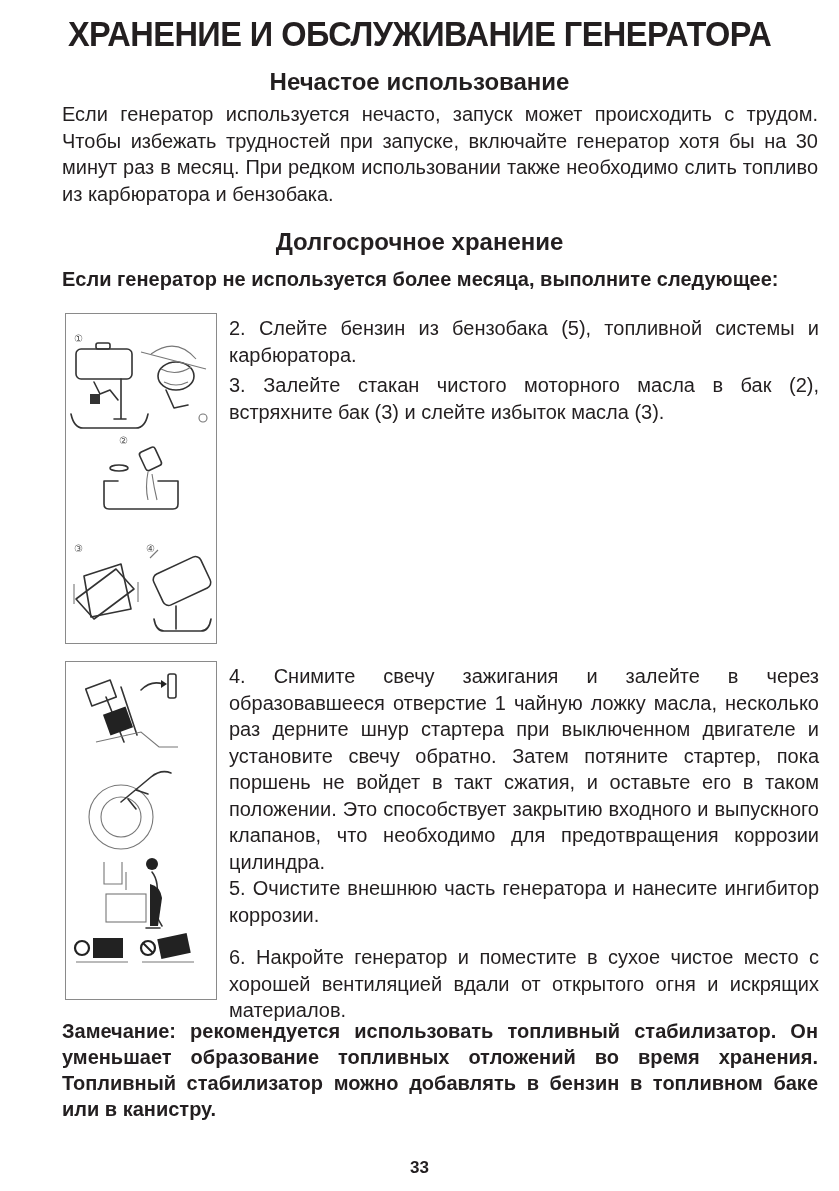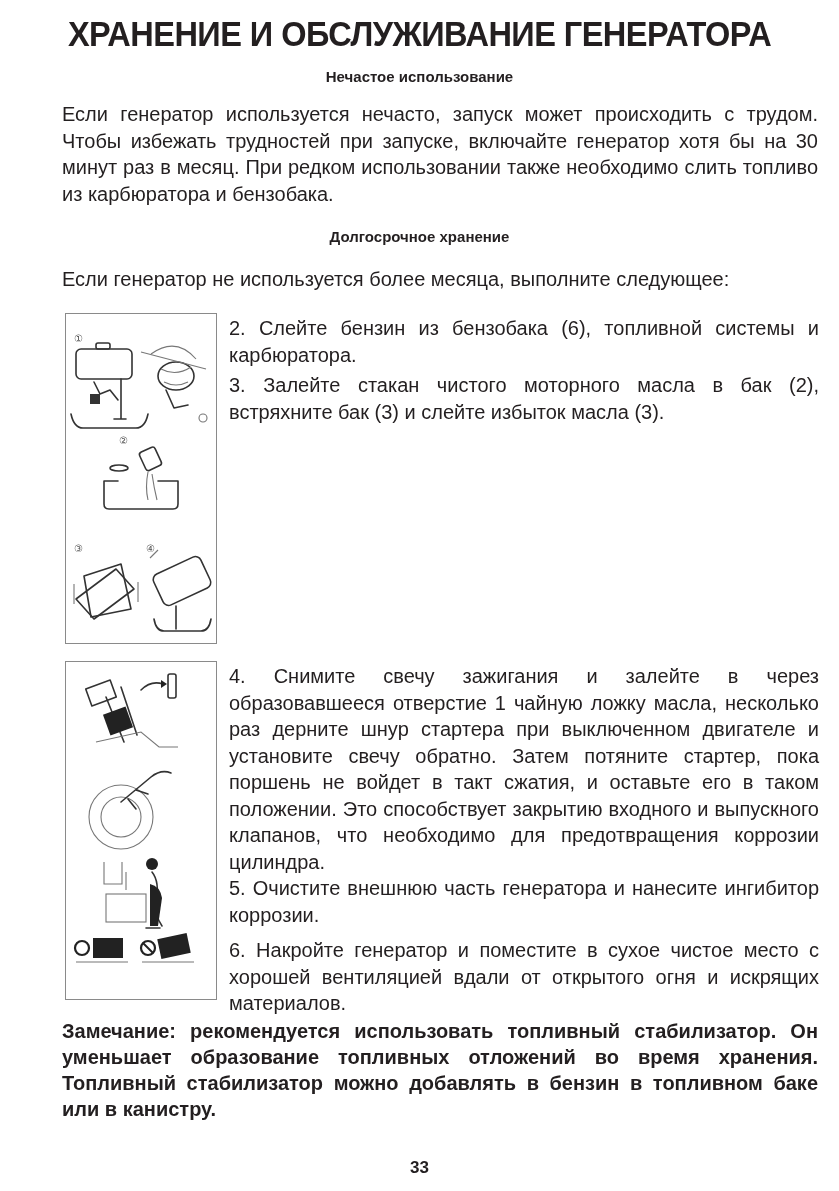--- a/index.html
+++ b/index.html
@@ -1,41 +1,41 @@
 <!DOCTYPE html>
 <html><head>
 <meta charset="utf-8">
 <style>
   html, body { margin:0; padding:0; background:#ffffff; }
   body { width:839px; height:1191px; position:relative; overflow:hidden;
          font-family:"Liberation Sans", sans-serif; color:#231f20; }
   .title { position:absolute; left:0; right:0; top:14px; text-align:center;
            font-size:35px; font-weight:bold; letter-spacing:-0.6px; transform:scaleX(0.93); transform-origin:center; white-space:nowrap; }
-  .h2 { position:absolute; left:0; right:0; text-align:center; font-size:15px; font-weight:bold; }
+  .h2 { position:absolute; left:0; right:0; text-align:center; font-size:24px; font-weight:bold; }
   .para { position:absolute; left:62px; width:756px; font-size:20px; line-height:26.5px; text-align:justify; text-align-last:left; }
   .list { position:absolute; left:229px; width:590px; font-size:20px; line-height:26.5px; text-align:justify; }
   .list p { margin:0 0 4px 0; }
   .figbox { position:absolute; left:65px; width:150px; border:1.5px solid #8a8a8a; background:#fff; }
   .note { position:absolute; left:62px; width:756px; top:1018px; font-size:20px; line-height:26px; font-weight:bold; text-align:justify; text-align-last:left; }
   .pagenum { position:absolute; left:0; right:0; top:1158px; text-align:center; font-size:17px; font-weight:bold; }
   svg { display:block; }
   .ln { fill:none; stroke:#333; stroke-width:1.6; stroke-linecap:round; stroke-linejoin:round; }
   .lt { fill:none; stroke:#777; stroke-width:1.1; }
   .num { font-family:"Liberation Serif", serif; font-size:10px; fill:#555; }
 </style>
 </head>
 <body>
 
 <div class="title">ХРАНЕНИЕ И ОБСЛУЖИВАНИЕ ГЕНЕРАТОРА</div>
 
 <div class="h2" style="top:68px;">Нечастое использование</div>
 <div class="para" style="top:101px;">Если генератор используется нечасто, запуск может происходить с трудом. Чтобы избежать трудностей при запуске, включайте генератор хотя бы на 30 минут раз в месяц. При редком использовании также необходимо слить топливо из карбюратора и бензобака.</div>
 
 <div class="h2" style="top:228px;">Долгосрочное хранение</div>
-<div class="para" style="top:266px; text-align:left; white-space:nowrap;">Если генератор не используется более месяца, выполните следующее:</div>
+<div class="para" style="top:266px; text-align:left; white-space:nowrap;font-weight:bold;">Если генератор не используется более месяца, выполните следующее:</div>
 
 <div class="figbox" style="top:313px; height:329px;">
   <svg width="150" height="329" viewBox="0 0 150 329">
     <text class="num" x="8" y="28">①</text>
     <rect class="ln" x="10" y="35" width="56" height="30" rx="5"></rect>
     <rect class="ln" x="30" y="29" width="14" height="6" rx="2"></rect>
     <path class="ln" d="M55 65 V105 M48 105 H60"></path>
     <path class="ln" d="M28 68 l6 12 l10 -4 l8 10"></path>
     <rect x="24" y="80" width="10" height="10" fill="#333"></rect>
     <path class="ln" d="M5 100 q3 14 12 14 H70 q9 0 12 -14"></path>
@@ -58,21 +58,21 @@
     <path class="lt" d="M8 270 v20 M72 268 v20"></path>
 
     <text class="num" x="80" y="238">④</text>
     <rect class="ln" x="90" y="250" width="52" height="34" rx="6" transform="rotate(-25 116 267)"></rect>
     <path class="ln" d="M110 292 V315 M88 305 q2 12 10 12 H135 q8 0 10 -12"></path>
     <path class="lt" d="M84 244 l8 -8"></path>
   </svg>
 </div>
 
 <div class="list" style="top:315px;">
-  <p>2. Слейте бензин из бензобака (6), топливной системы и карбюратора.</p>
+  <p>2. Слейте бензин из бензобака (5), топливной системы и карбюратора.</p>
   <p>3. Залейте стакан чистого моторного масла в бак (2), встряхните бак (3) и слейте избыток масла (3).</p>
 </div>
 
 <div class="figbox" style="top:661px; height:337px;">
   <svg width="150" height="337" viewBox="0 0 150 337">
     <rect class="ln" x="22" y="22" width="26" height="18" transform="rotate(-20 35 31)"></rect>
     <path class="ln" d="M40 35 l18 45 M55 25 l16 48"></path>
     <rect x="40" y="48" width="24" height="22" fill="#222" transform="rotate(-20 52 59)"></rect>
     <path class="lt" d="M30 80 l45 -10 l18 15 H112"></path>
     <path class="ln" d="M75 28 q10 -10 22 -6"></path>
@@ -94,19 +94,19 @@
     <path class="lt" d="M10 300 H62"></path>
     <circle cx="82" cy="286" r="7" fill="none" stroke="#222" stroke-width="2.2"></circle>
     <path d="M77 281 l10 10" stroke="#222" stroke-width="2"></path>
     <rect x="93" y="274" width="30" height="20" fill="#222" transform="rotate(-12 108 284)"></rect>
     <path class="lt" d="M76 300 H128"></path>
   </svg>
 </div>
 
 <div class="list" style="top:663px;">
   <p style="margin-bottom:0;">4. Снимите свечу зажигания и залейте в через образовавшееся отверстие 1 чайную ложку масла, несколько раз дерните шнур стартера при выключенном двигателе и установите свечу обратно. Затем потяните стартер, пока поршень не войдет в такт сжатия, и оставьте его в таком положении. Это способствует закрытию входного и выпускного клапанов, что необходимо для предотвращения коррозии цилиндра.</p>
-  <p style="margin-bottom:9px; text-align-last:left;">5. Очистите внешнюю часть генератора и нанесите ингибитор коррозии.</p>
+  <p style="margin-bottom:16px; text-align-last:left;">5. Очистите внешнюю часть генератора и нанесите ингибитор коррозии.</p>
   <p style="margin-bottom:8px; text-align-last:left;">6. Накройте генератор и поместите в сухое чистое место с хорошей вентиляцией вдали от открытого огня и искрящих материалов.</p>
 </div>
 
 <div class="note">Замечание: рекомендуется использовать топливный стабилизатор. Он уменьшает образование топливных отложений во время хранения. Топливный стабилизатор можно добавлять в бензин в топливном баке или в канистру.</div>
 
 <div class="pagenum">33</div>
 
 </body></html>

